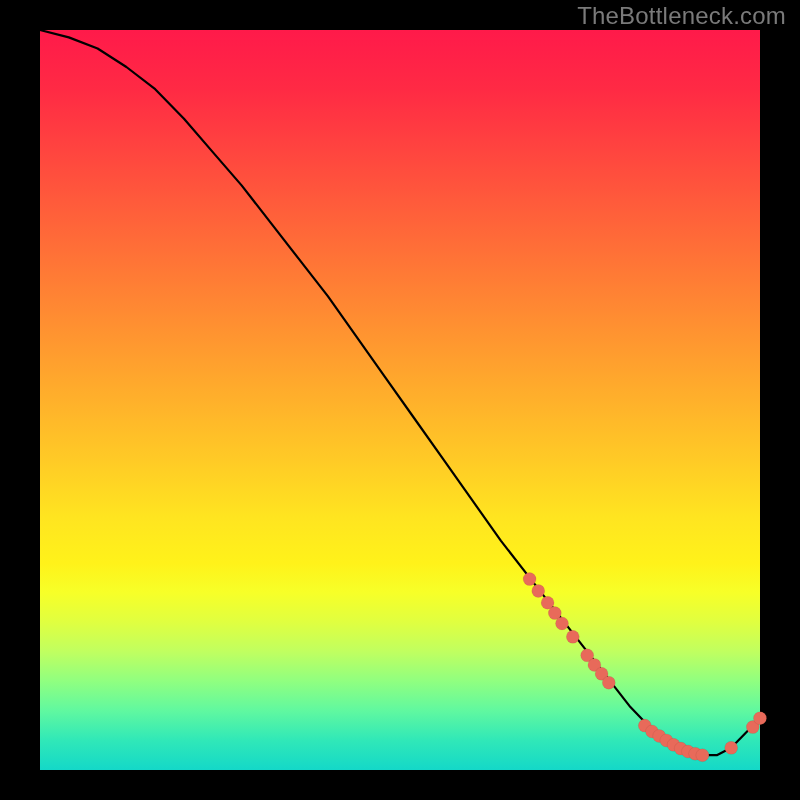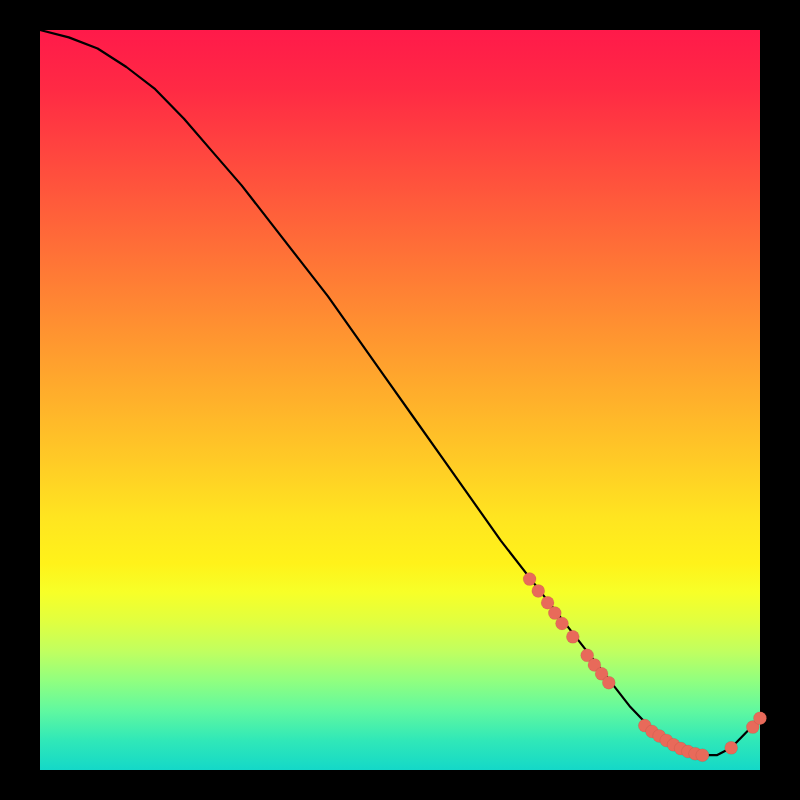--- a/index.html
+++ b/index.html
@@ -72,20 +72,21 @@
   .marker {
     fill: #e86a5a;
     stroke: rgba(0,0,0,0.12);
     stroke-width: 0.5;
   }
 </style>
 </head>
 <body>
 
 <div class="frame">
+  <div class="watermark">TheBottleneck.com</div>
 
   <div class="plot-area">
     <svg class="overlay" viewBox="0 0 720 740" preserveAspectRatio="none">
       <path id="curve-path" class="curve" d="M0.00 0.00 L28.80 7.40 L57.60 18.50 L86.40 37.00 L115.20 59.20 L144.00 88.80 L172.80 122.10 L201.60 155.40 L230.40 192.40 L259.20 229.40 L288.00 266.40 L316.80 307.10 L345.60 347.80 L374.40 388.50 L403.20 429.20 L432.00 469.90 L460.80 510.60 L489.60 547.60 L518.40 584.60 L532.80 603.10 L547.20 621.60 L561.60 640.10 L576.00 658.60 L590.40 677.10 L604.80 691.90 L619.20 703.00 L633.60 714.10 L648.00 721.50 L662.40 725.20 L676.80 725.20 L691.20 717.80 L705.60 703.00 L720.00 688.20"></path>
       <g id="markers-group">
           <circle cx="489.60" cy="549.08" r="6.5" class="marker"></circle>
           <circle cx="498.24" cy="560.92" r="6.5" class="marker"></circle>
           <circle cx="507.60" cy="572.76" r="6.5" class="marker"></circle>
           <circle cx="514.80" cy="583.12" r="6.5" class="marker"></circle>
           <circle cx="522.00" cy="593.48" r="6.5" class="marker"></circle>

